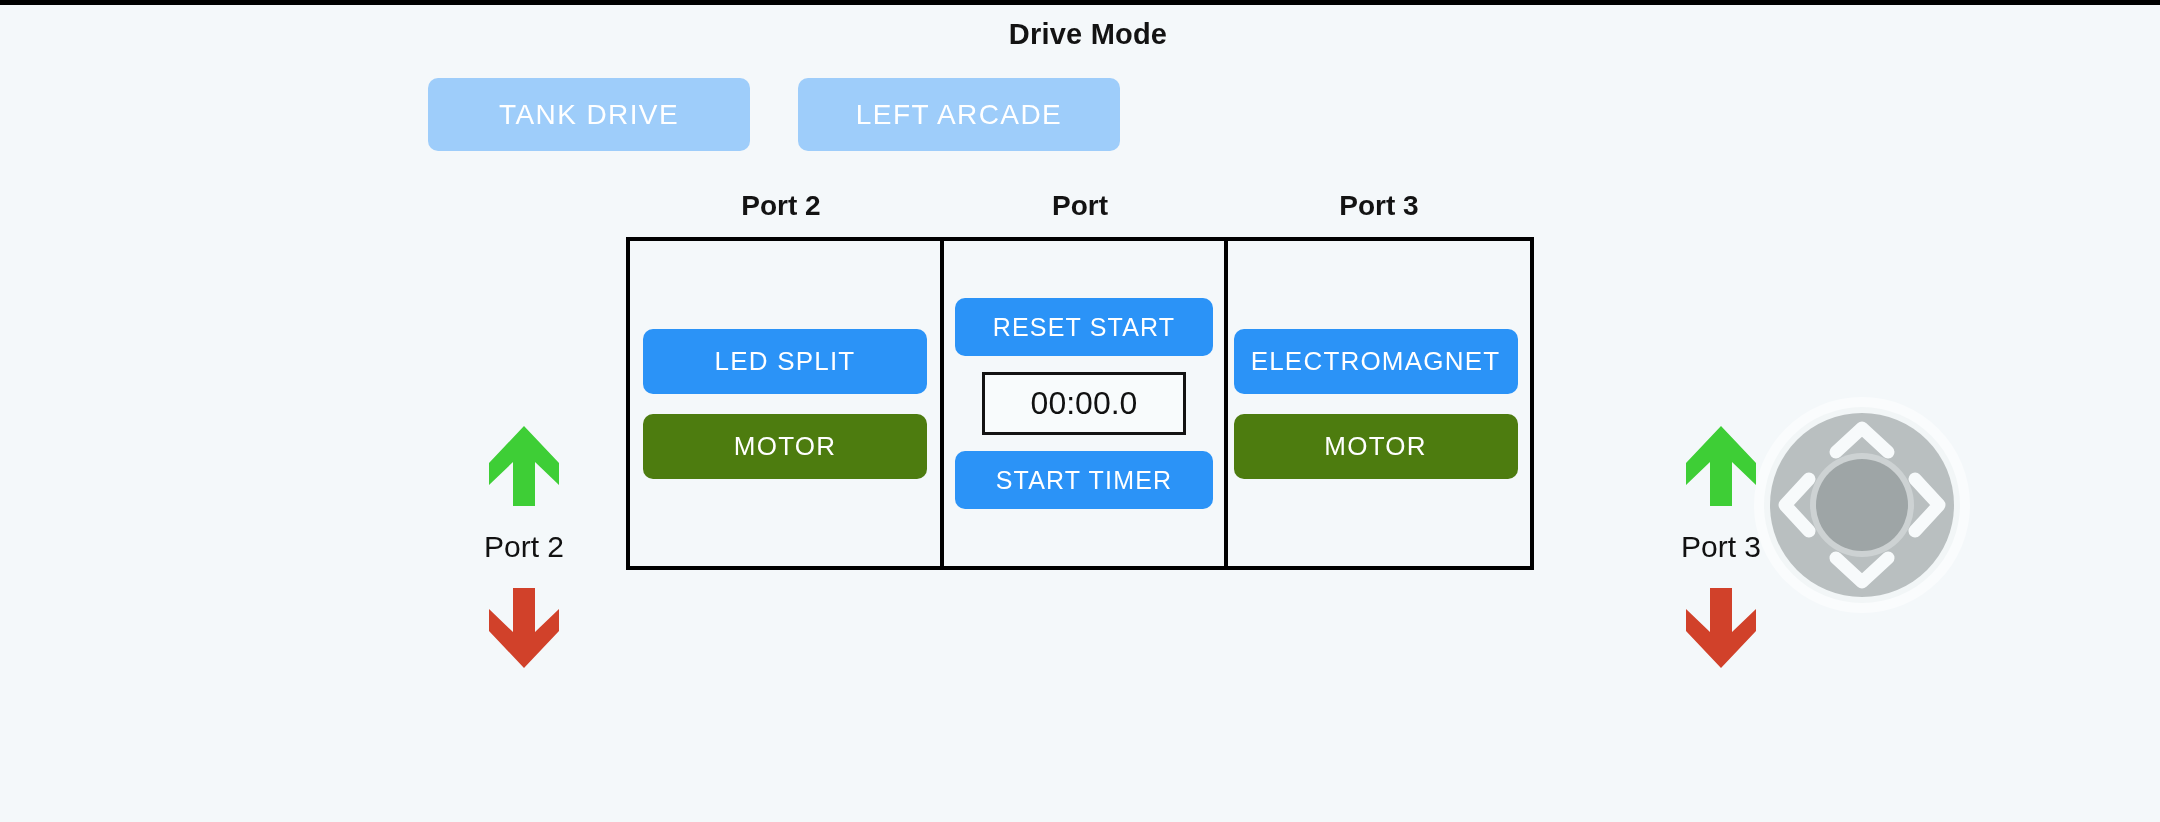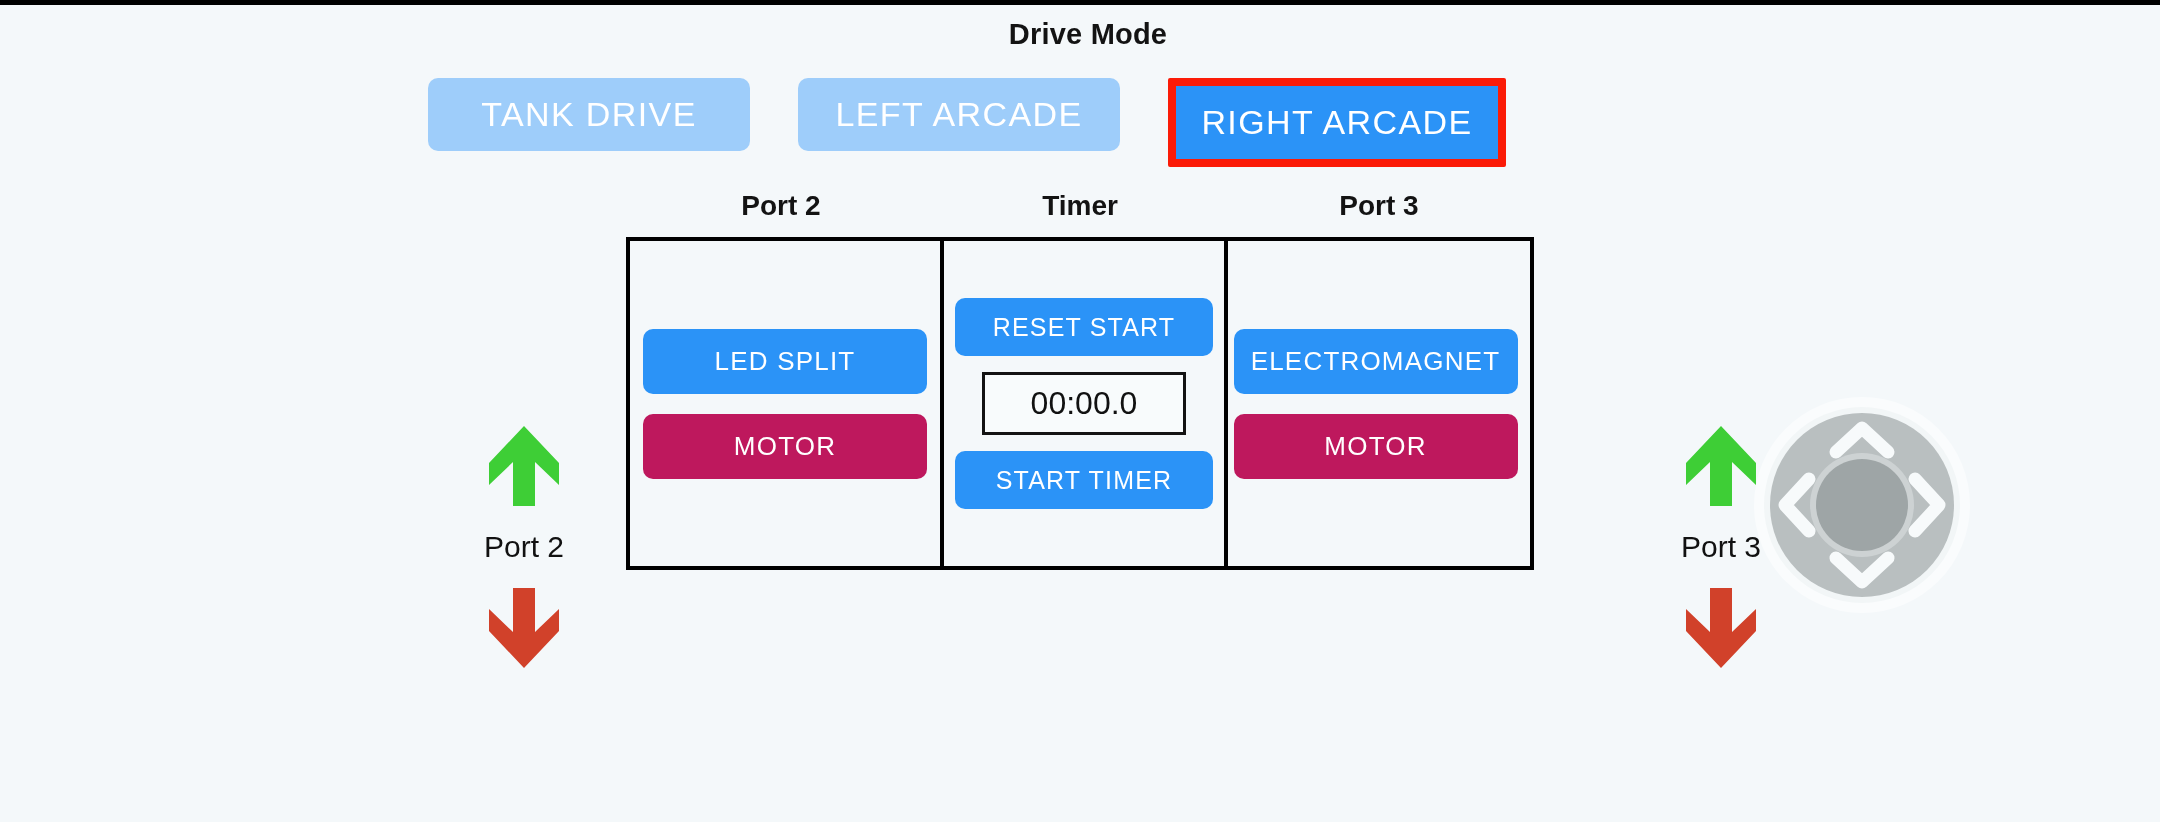--- a/index.html
+++ b/index.html
@@ -40,21 +40,21 @@
     left: 428px;
     display: flex;
     gap: 0px;
   }
   .mode-btn {
     width: 322px;
     height: 73px;
     border-radius: 10px;
     background: #9ecdfa;
     color: #ffffff;
-    font-size: 34px;
+    font-size: 28px;
     letter-spacing: 1.4px;
     display: flex;
     align-items: center;
     justify-content: center;
     box-sizing: border-box;
     border: none;
     font-family: "Liberation Sans", sans-serif;
     cursor: pointer;
     margin-right: 48px;
   }
@@ -124,21 +124,21 @@
     font-size: 26px;
     letter-spacing: 1.2px;
     display: flex;
     align-items: center;
     justify-content: center;
     border: none;
     font-family: "Liberation Sans", sans-serif;
     cursor: pointer;
   }
   .port-btn.primary { background: #2b93f7; }
-  .port-btn.secondary { background: #be185d; }
+  .port-btn.secondary { background: #4d7c0f; }
   .panel.col1 .port-btn + .port-btn,
   .panel.col3 .port-btn + .port-btn { margin-top: 20px; }
 
   .timer-btn {
     width: 258px;
     height: 58px;
     border-radius: 10px;
     background: #2b93f7;
     color: #ffffff;
     font-size: 25px;
@@ -197,28 +197,25 @@
 </head>
 <body>
 
 <div class="top-strip"></div>
 
 <div class="drive-mode-title">Drive Mode</div>
 
 <div class="mode-row">
   <button class="mode-btn">TANK DRIVE</button>
   <button class="mode-btn">LEFT ARCADE</button>
-  <span class="mode-btn-wrap selected">
-    <button class="mode-btn is-active">RIGHT ARCADE</button>
-  </span>
 </div>
 
 <div class="panel-labels">
   <div class="panel-label p1">Port 2</div>
-  <div class="panel-label p2">Timer</div>
+  <div class="panel-label p2">Port</div>
   <div class="panel-label p3">Port 3</div>
 </div>
 
 <div class="panel-group">
 
   <div class="panel col1">
     <button class="port-btn primary">LED SPLIT</button>
     <button class="port-btn secondary">MOTOR</button>
   </div>
 

